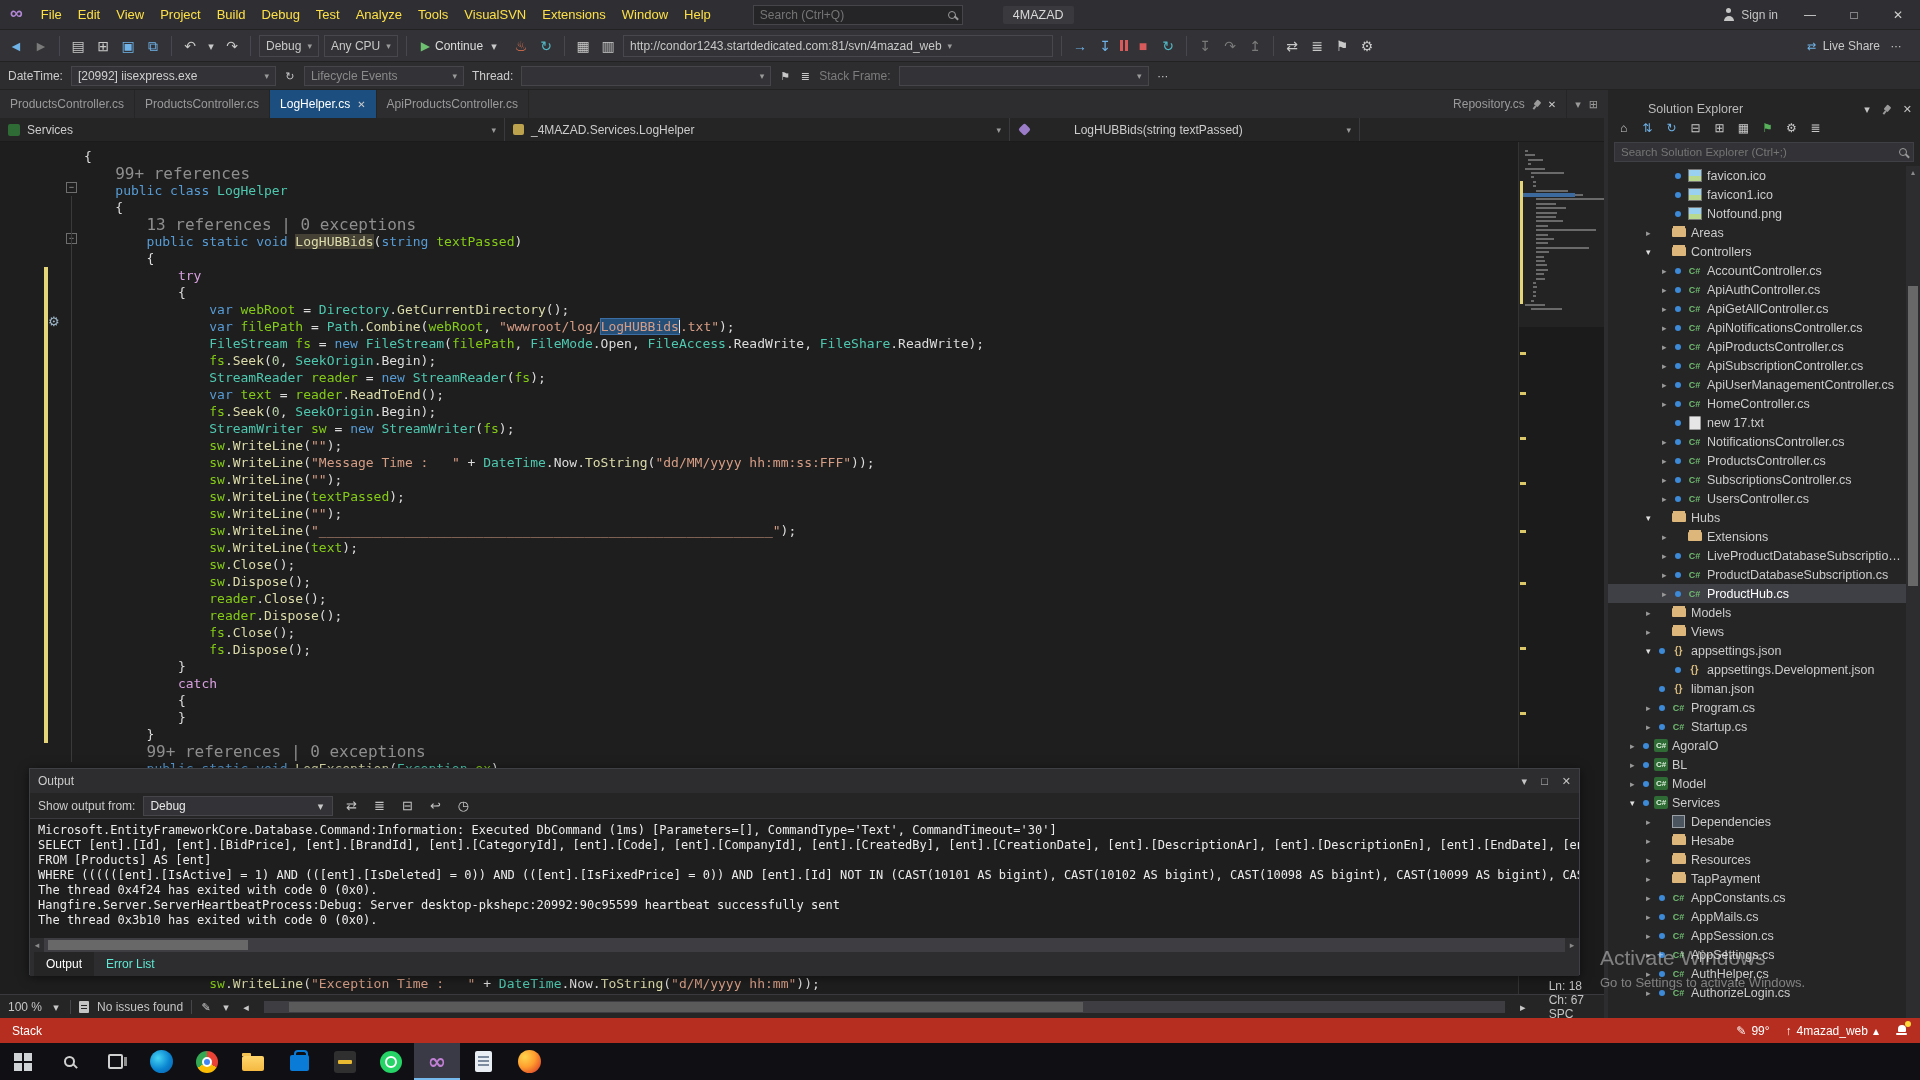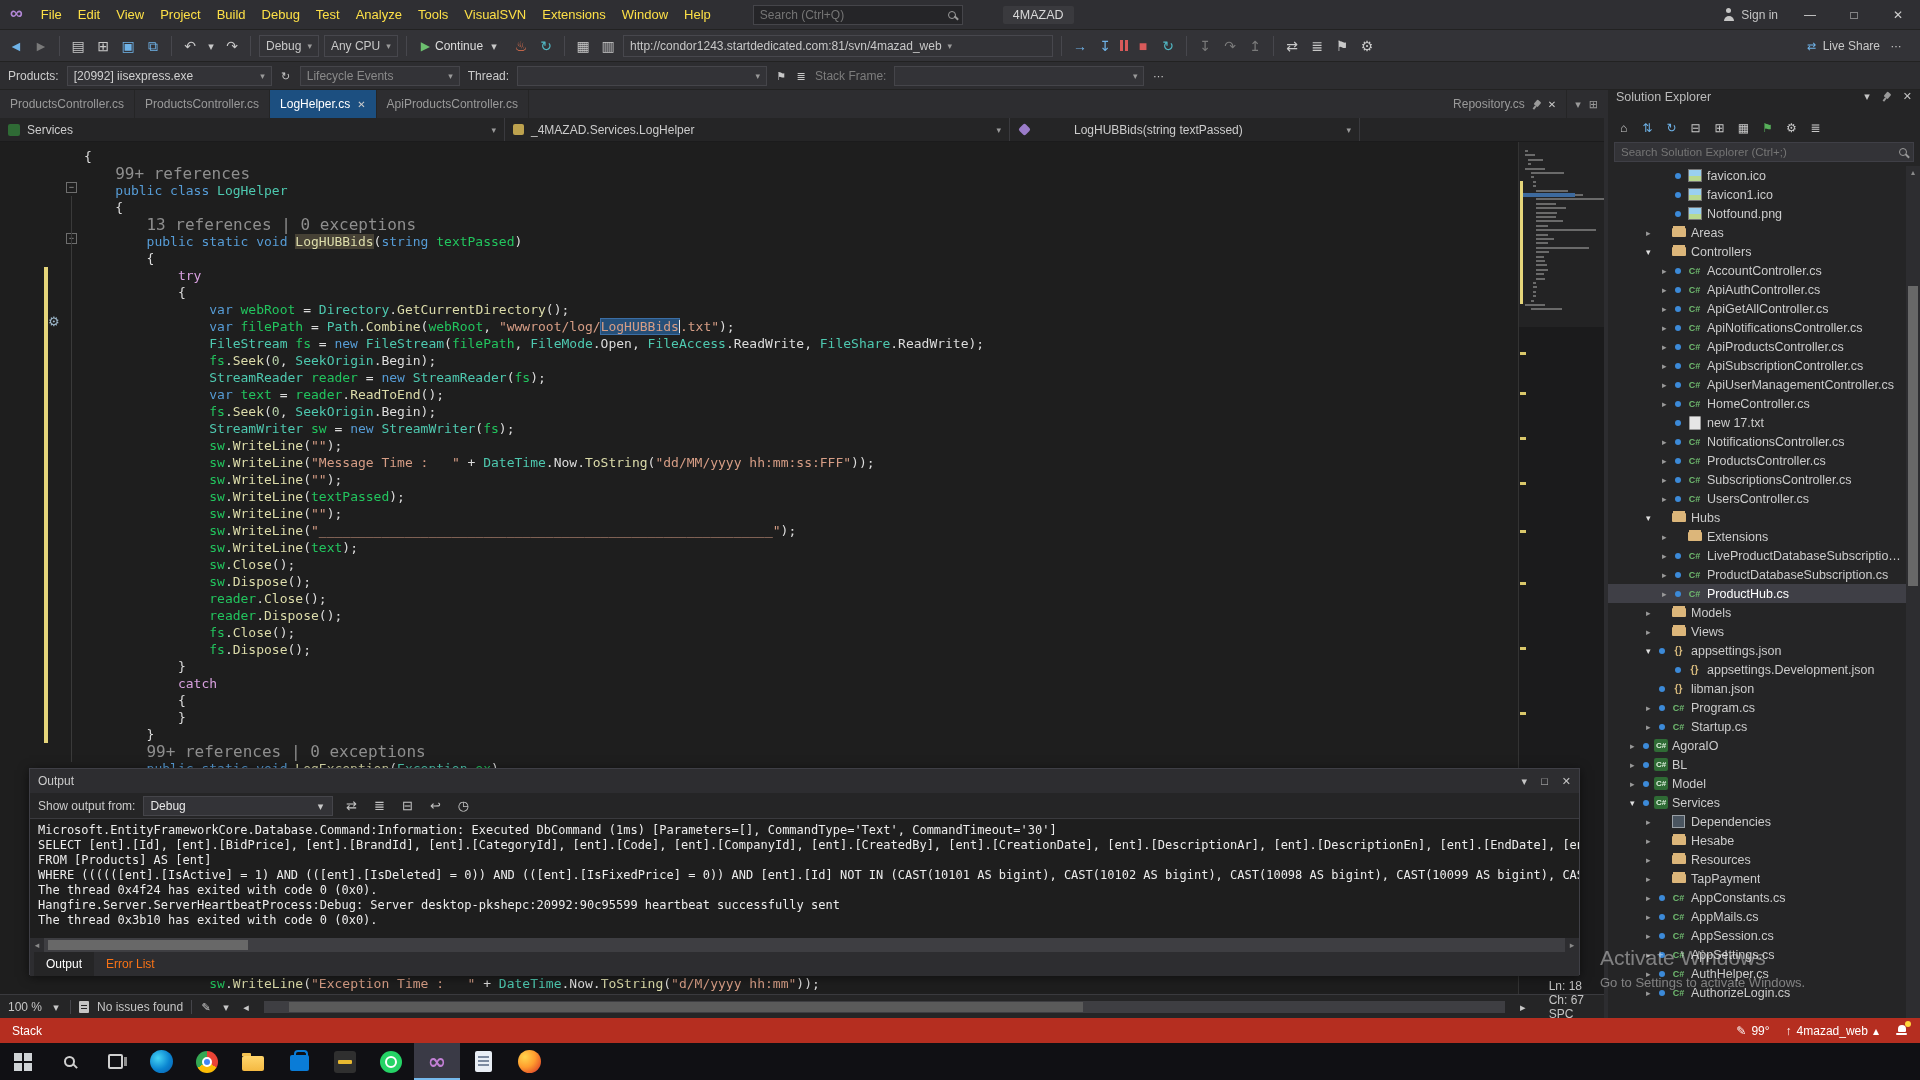--- a/index.html
+++ b/index.html
@@ -78,21 +78,21 @@
   .bc-method { width:9px; height:9px; background:#9b7cc9; transform:rotate(45deg); border-radius:2px; margin:0 9px 0 2px; }
 
   
   .code-view { position:absolute; left:0; top:52px; right:0; bottom:24px; }
   .code-lines { position:absolute; left:0; top:0; right:86px; bottom:0; padding:6px 0 0 84px; overflow:hidden;
     font-family:"DejaVu Sans Mono", monospace; font-size:13px; line-height:17px; white-space:pre; }
   .code-line { height:17px; }
   .code-line.lens { font-family:"DejaVu Sans Mono", monospace; font-size:16px; color:#8e8e8e; }
   .tk-k { color:#569cd6; } .tk-c { color:#d8a0df; } .tk-t { color:#4ec9b0; } .tk-m { color:#dcdcaa; }
   .tk-mh { color:#dcdcaa; background:#4641322; background:#464135; }
-  .tk-v { color:#22c55e; } .tk-s { color:#d69d85; }
+  .tk-v { color:#84cc16; } .tk-s { color:#d69d85; }
   .tk-ss { color:#d69d85; background:#264f78; box-shadow:0 0 0 1px #3b6ea5; }
   .tk-n { color:#b5cea8; } .tk-p { color:#dcdcdc; }
   .caret { display:inline-block; width:1px; height:13px; background:#e8e8e8; vertical-align:-2px; }
 
   .change-bar { position:absolute; left:44px; top:125px; width:4px; height:476px; background:#e5d57a; }
   .fold-box { position:absolute; left:66px; width:11px; height:11px; border:1px solid #6e6e6e; background:#1e1e1e;
     color:#aaaaaa; font-size:9px; line-height:9px; text-align:center; }
   .fold-guide { position:absolute; left:71px; width:1px; background:#3a3a3a; }
   .quick-action { position:absolute; left:48px; top:172px; color:#9cb6c9; font-size:13px; }
 
@@ -130,27 +130,27 @@
   .op-combo { width:190px; height:20px; background:#333337; border:1px solid #45454a; display:flex; align-items:center;
     justify-content:space-between; padding:0 6px; font-size:12px; color:#e8e8e8; }
   .op-ic { color:#c5c5c5; font-size:13px; width:20px; text-align:center; }
   .op-body { height:119px; background:#1e1e1e; padding:4px 8px; overflow:hidden;
     font-family:"DejaVu Sans Mono", monospace; font-size:12px; line-height:15px; color:#ececec; white-space:pre; }
   .op-hscroll { height:14px; background:#2d2d30; position:relative; display:flex; align-items:center; }
   .op-hscroll .arr { width:14px; text-align:center; color:#8a8a8a; font-size:9px; }
   .op-hscroll .track { flex:1; height:100%; background:#3e3e42; position:relative; }
   .op-hscroll .thumb { position:absolute; left:4px; top:2px; height:10px; width:200px; background:#686868; }
   .op-tabs { height:24px; background:#2d2d30; display:flex; align-items:stretch; padding-left:4px; }
-  .op-tab { display:flex; align-items:center; padding:0 12px; font-size:12px; color:#f97316; }
+  .op-tab { display:flex; align-items:center; padding:0 12px; font-size:12px; color:#5eead4; }
   .op-tab.active { background:#252526; color:#ffffff; }
 
   
   .sidebar { position:absolute; left:1604px; top:90px; width:316px; height:928px; background:#252526;
     border-left:4px solid #2d2d30; }
-  .sb-header { height:26px; display:flex; align-items:flex-start; padding:0 8px; color:#bbbbbb; font-size:12.5px; }
+  .sb-header { height:26px; display:flex; align-items:flex-end; padding:0 8px; color:#bbbbbb; font-size:12.5px;margin-left:32px; }
   .sb-header .ctrls { margin-left:auto; display:flex; align-items:center; gap:12px; color:#c5c5c5; font-size:11px; }
   .sb-toolbar { height:24px; display:flex; align-items:center; gap:9px; padding:0 8px; }
   .sb-toolbar .ti { width:15px; font-size:12px; }
   .sb-search { height:24px; display:flex; align-items:center; padding:0 6px; }
   .sb-search .box { flex:1; height:20px; background:#333337; border:1px solid #3f3f46; display:flex; align-items:center; padding:0 6px; }
   .sb-search input { flex:1; background:transparent; border:none; outline:none; color:#8a8a8a; font-size:11.5px;
     font-family:"Liberation Sans",sans-serif; }
   .sb-tree { position:absolute; left:0; top:76px; right:14px; bottom:0; overflow:hidden; }
   .tree-row { height:19px; display:flex; align-items:center; font-size:12.5px; color:#cccccc; white-space:nowrap; }
   .tree-row.selected { background:#3f3f46; color:#ffffff; }
@@ -321,21 +321,21 @@
     <div style="margin-left:auto;display:flex;align-items:center;gap:10px;padding-right:12px;">
       <div class="liveshare">
         <span class="ti sm blue">⇄</span>
         <span>Live Share</span>
       </div>
       <span class="ti sm">⋯</span>
     </div>
   </div>
 
   <div class="procbar">
-    <span class="plabel">Products:</span>
+    <span class="plabel">DateTime:</span>
     <div class="pcombo" style="width:205px;">
       <span>[20992] iisexpress.exe</span>
         <span class="carr">▾</span>
     </div>
     <span class="ti sm">↻</span>
     <div class="pcombo" style="width:160px;color:#8a8a8a;">
       <span>Lifecycle Events</span>
         <span class="carr">▾</span>
     </div>
     <span class="plabel">Thread:</span>

